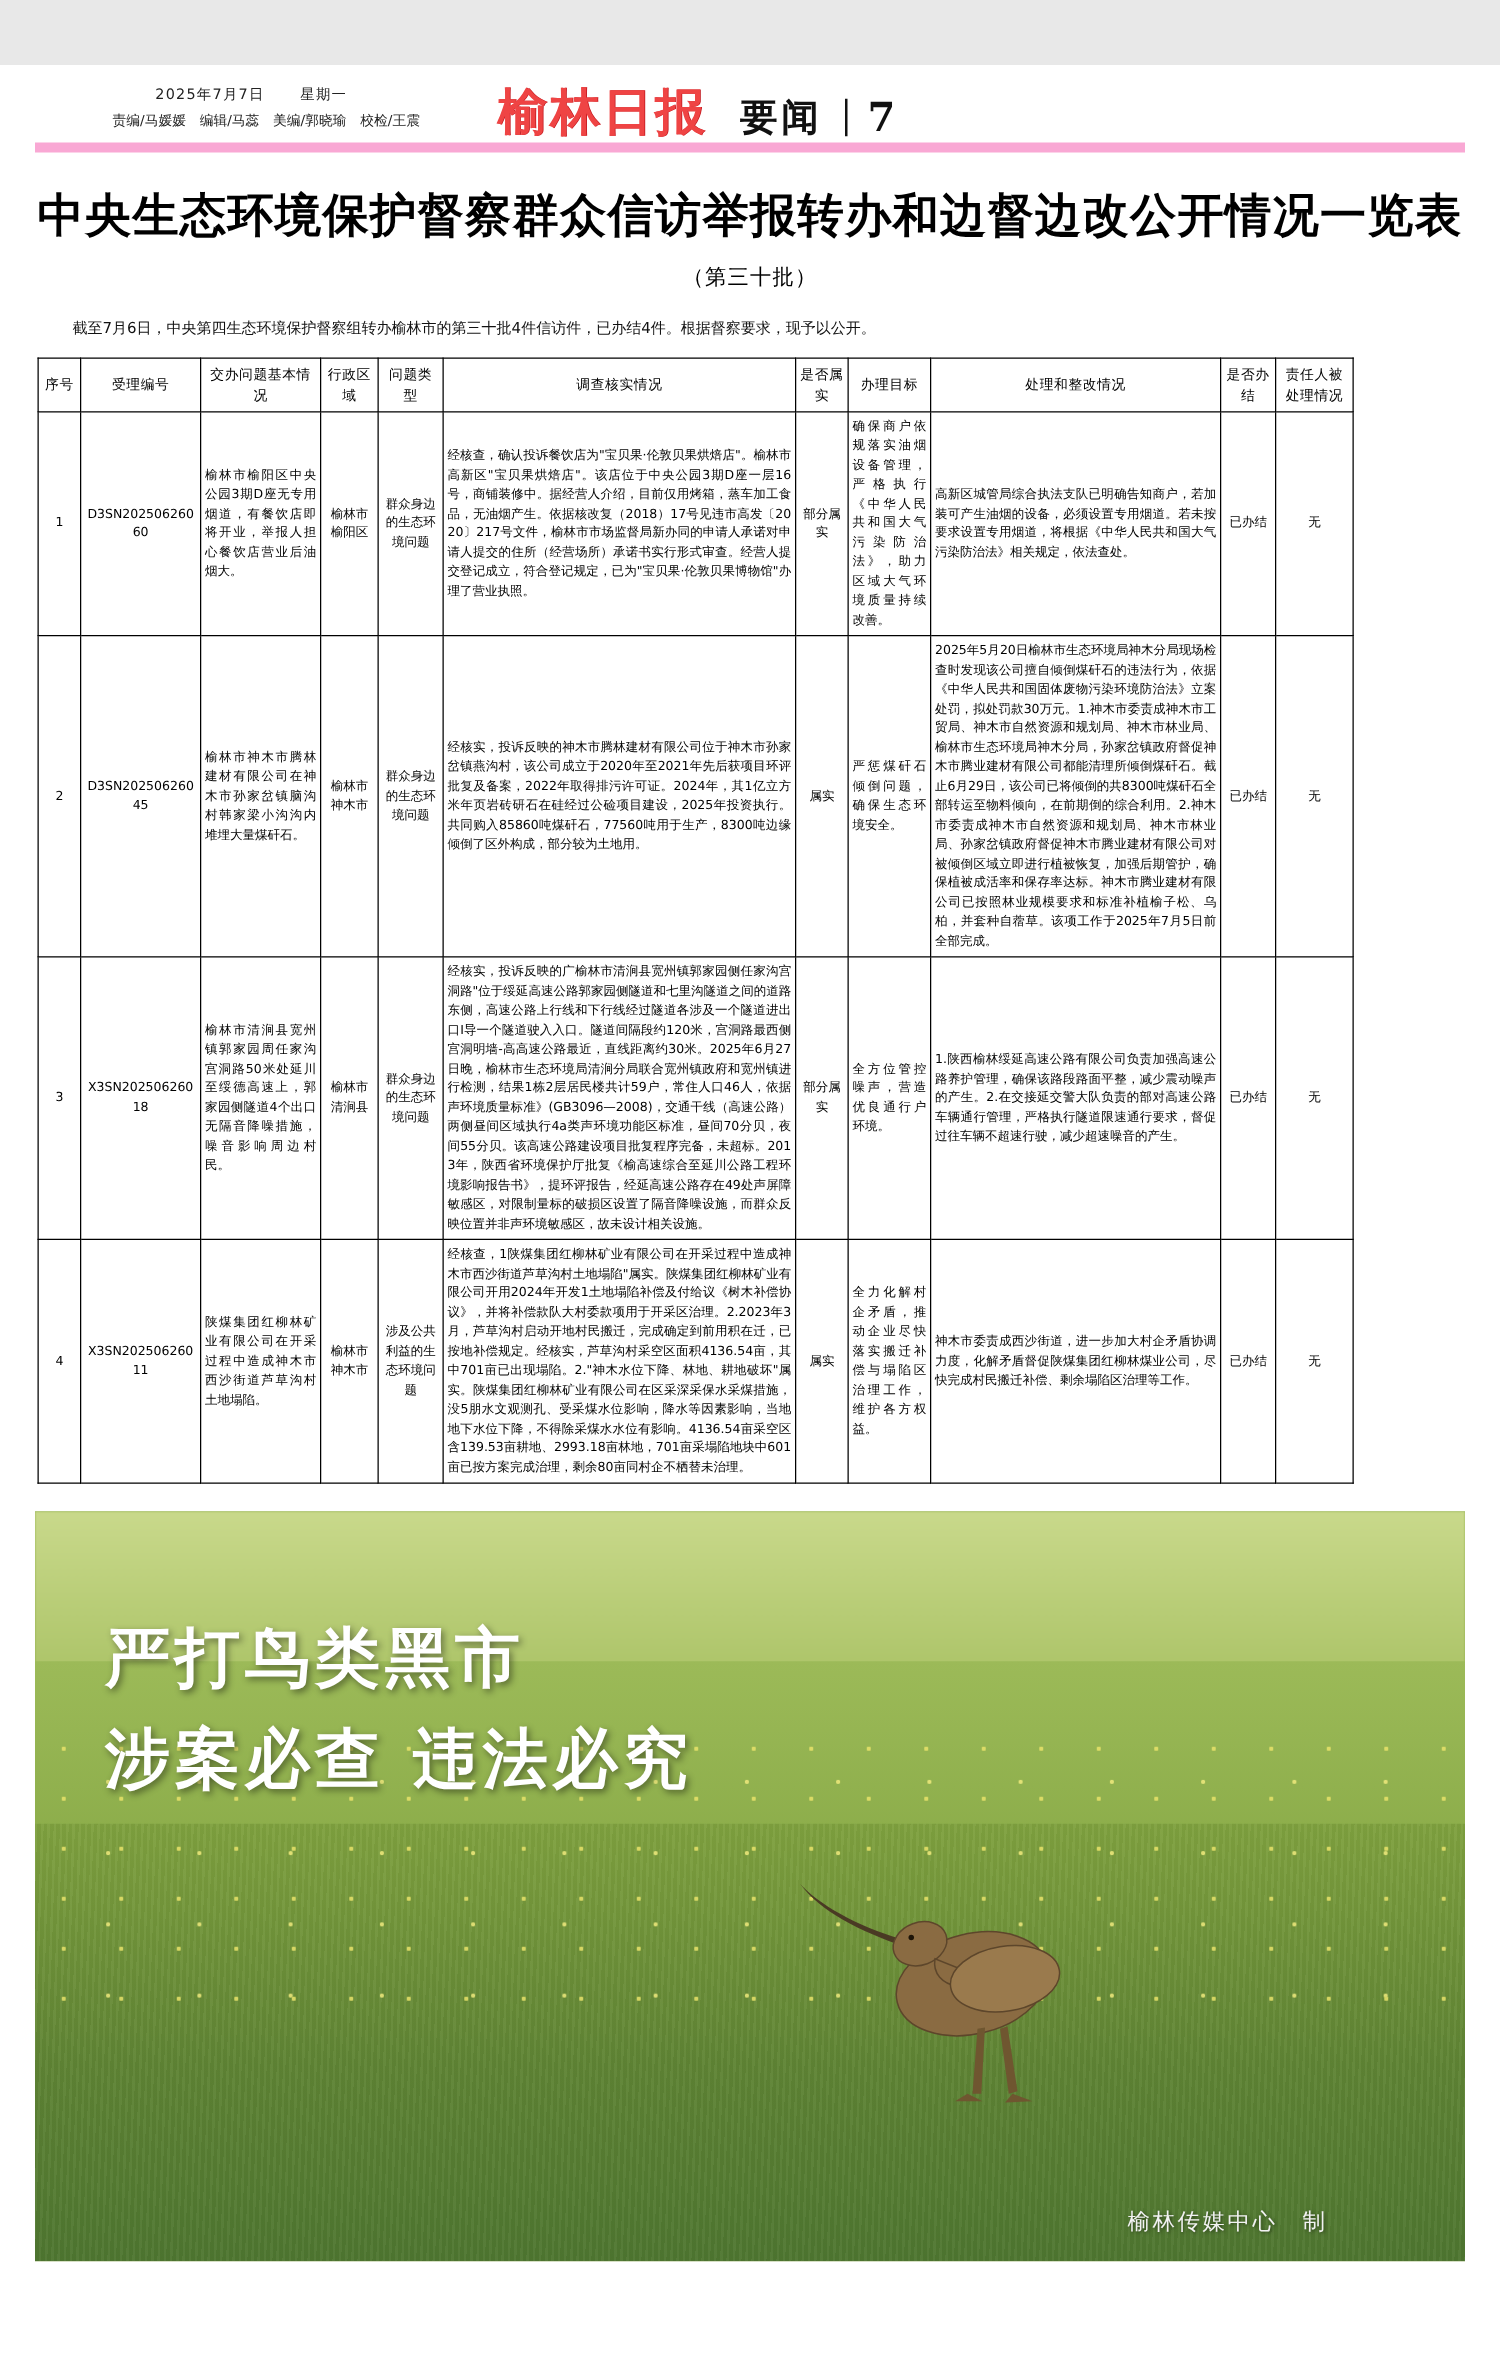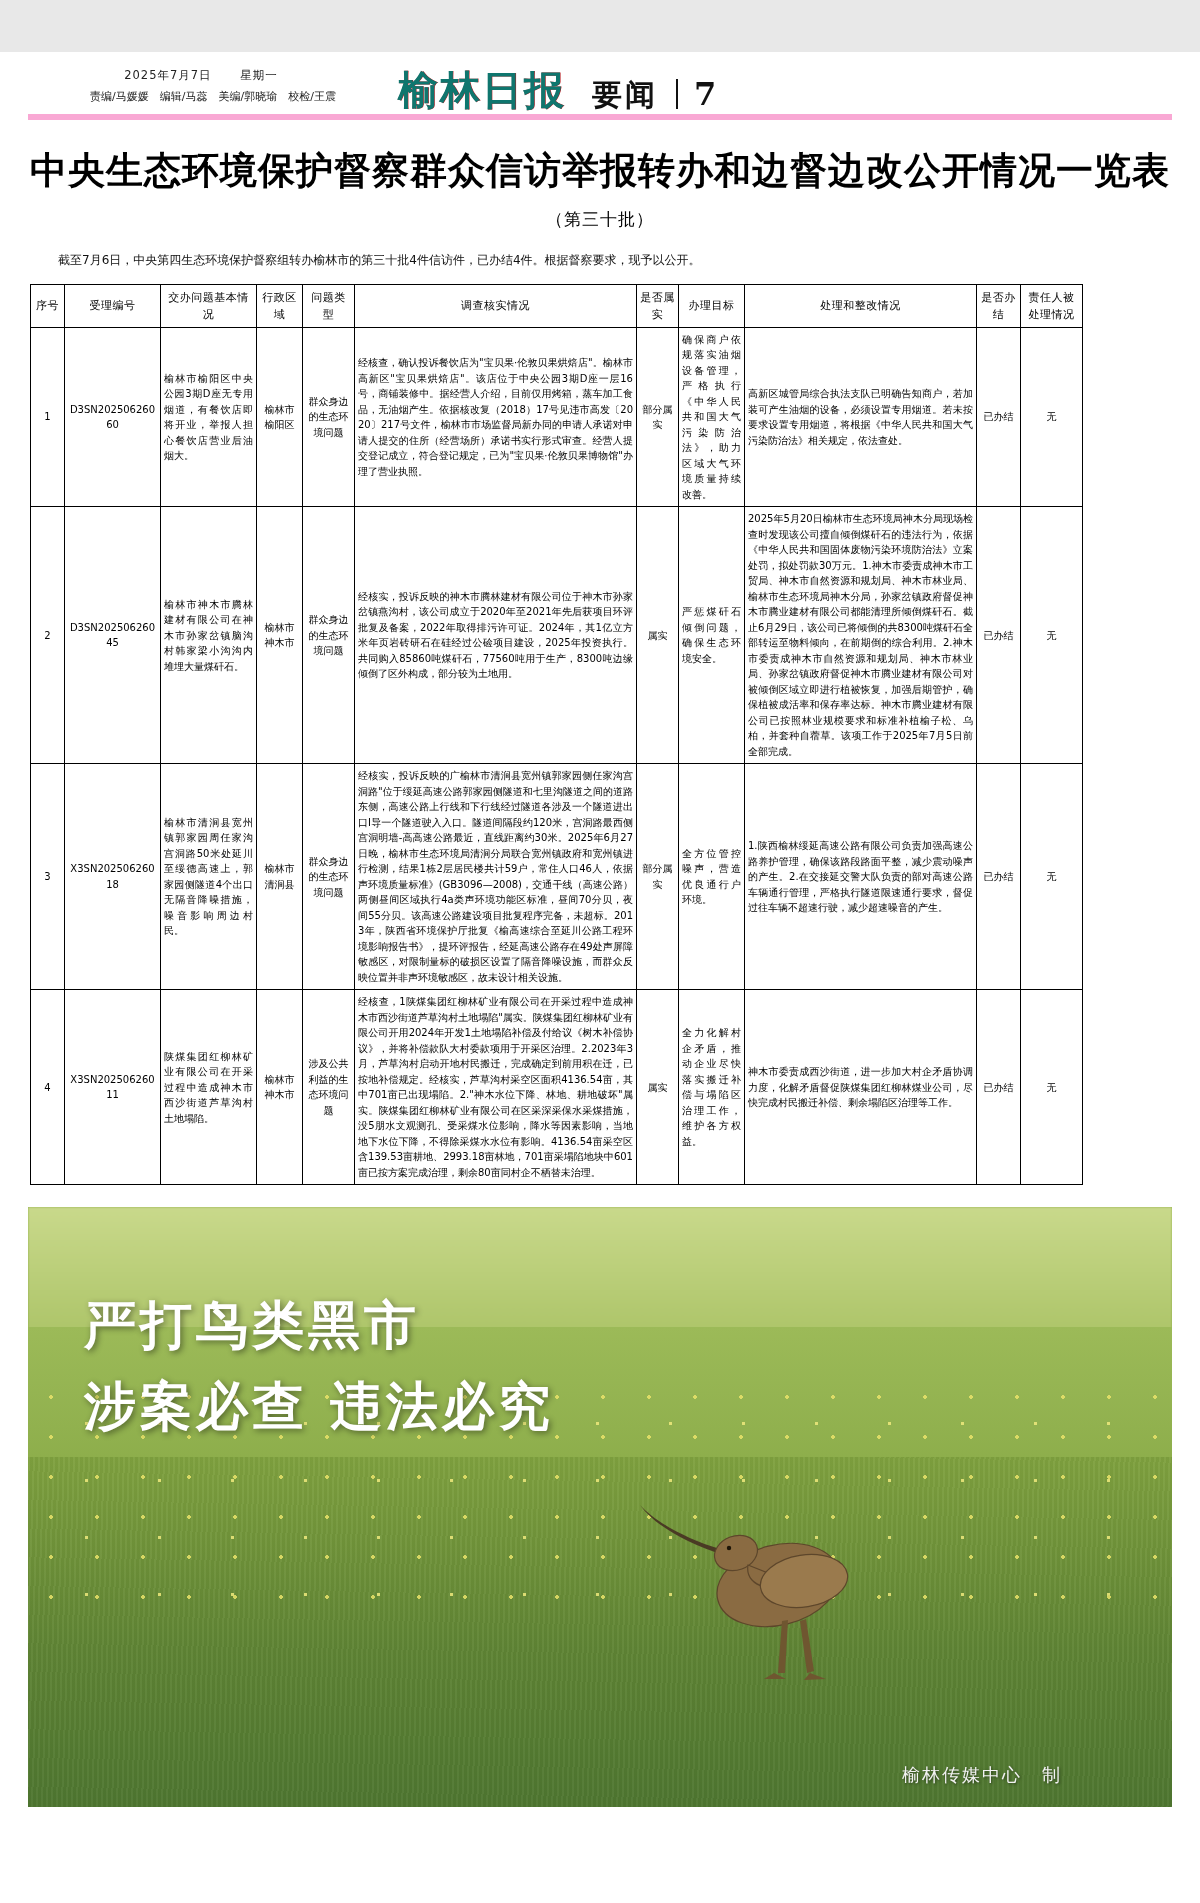--- a/index.html
+++ b/index.html
@@ -14,21 +14,21 @@
     min-height:1903px;
     background:#ffffff;
     box-sizing:border-box;
     padding:0;
   }
   
   .masthead{
     position:relative;
     margin:52px 28px 0 28px;
     height:62px;
-    border-bottom:6px solid #f9a8d4;
+    border-bottom:8px solid #f9a8d4;
     display:flex;
     align-items:flex-end;
   }
   .masthead-left{
     width:370px;
     padding-bottom:6px;
     text-align:center;
     font-size:11px;
     color:#222;
     line-height:1.9;
@@ -41,21 +41,21 @@
   .masthead-mid{
     flex:0 0 auto;
     padding:0 0 4px 0;
     display:flex;
     align-items:flex-end;
   }
   .paper-title{
     font-family:"DejaVu Serif","Liberation Serif",serif;
     font-size:40px;
     font-weight:bold;
-    color:#0f766e;
+    color:#ef4444;
     letter-spacing:2px;
     line-height:1;
     text-shadow:0.5px 0 0 #c0141b;
   }
   .section-name{
     font-family:"DejaVu Serif","Liberation Serif",serif;
     font-size:30px;
     font-weight:bold;
     color:#111;
     letter-spacing:3px;

